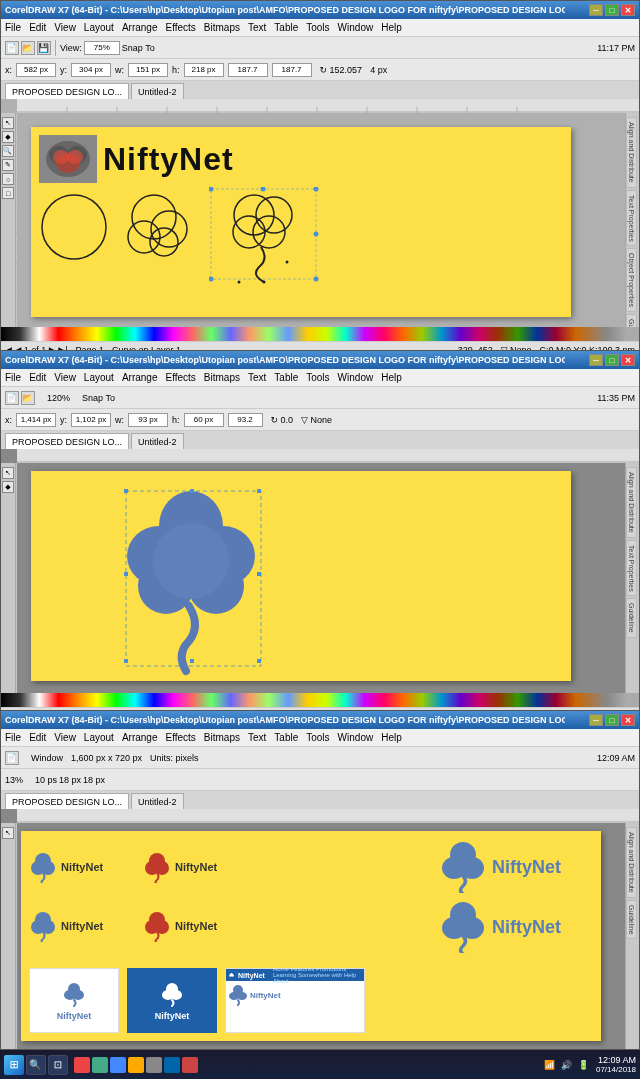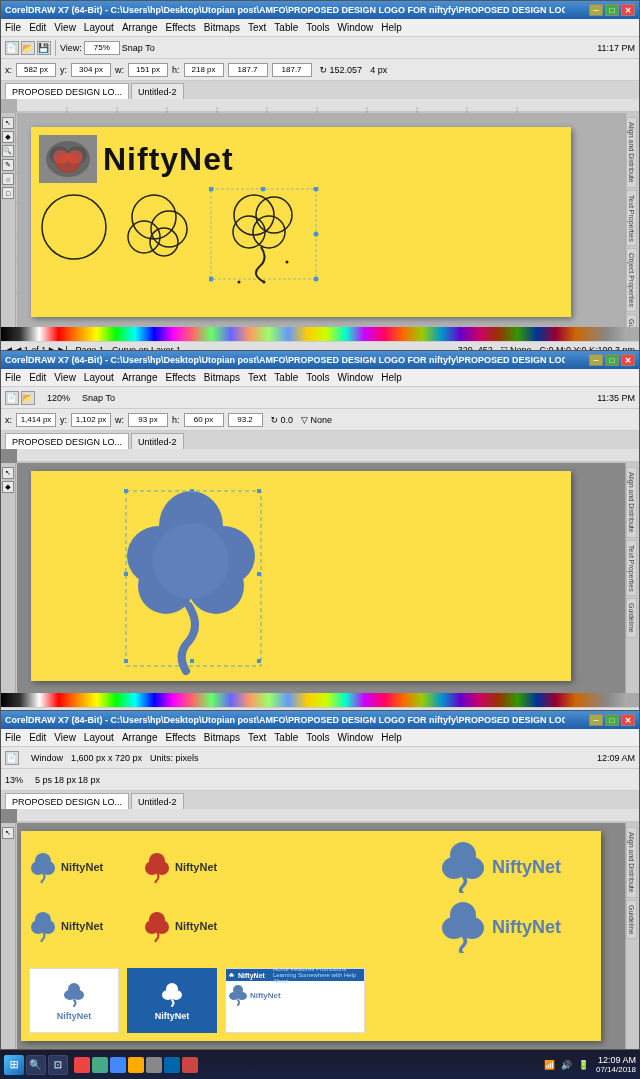--- a/index.html
+++ b/index.html
@@ -477,21 +477,21 @@
       <div style="width:14px;height:14px;background:#ddd;border:1px solid #999;font-size:9px;display:flex;align-items:center;justify-content:center;">📄</div>
     </div>
     <span style="font-size:9px;margin-left:8px;">Window</span>
     <span style="font-size:9px;margin-left:4px;">1,600 px x 720 px</span>
     <span style="font-size:9px;margin-left:4px;">Units: pixels</span>
     <span style="font-size:9px;margin-left:auto;">12:09 AM</span>
   </div>
   <div class="toolbar2">
     <span>13%</span>
     <div style="display:flex;align-items:center;gap:2px;margin-left:8px;font-size:9px;">
-      <span>5 ps</span>
+      <span>10 ps</span>
       <span>18 px</span>
       <span>18 px</span>
     </div>
   </div>
   <div class="tab-bar">
     <div class="tab active">PROPOSED DESIGN LO...</div>
     <div class="tab">Untitled-2</div>
   </div>
 
   <div class="canvas-area canvas-area3" style="position:relative;">

